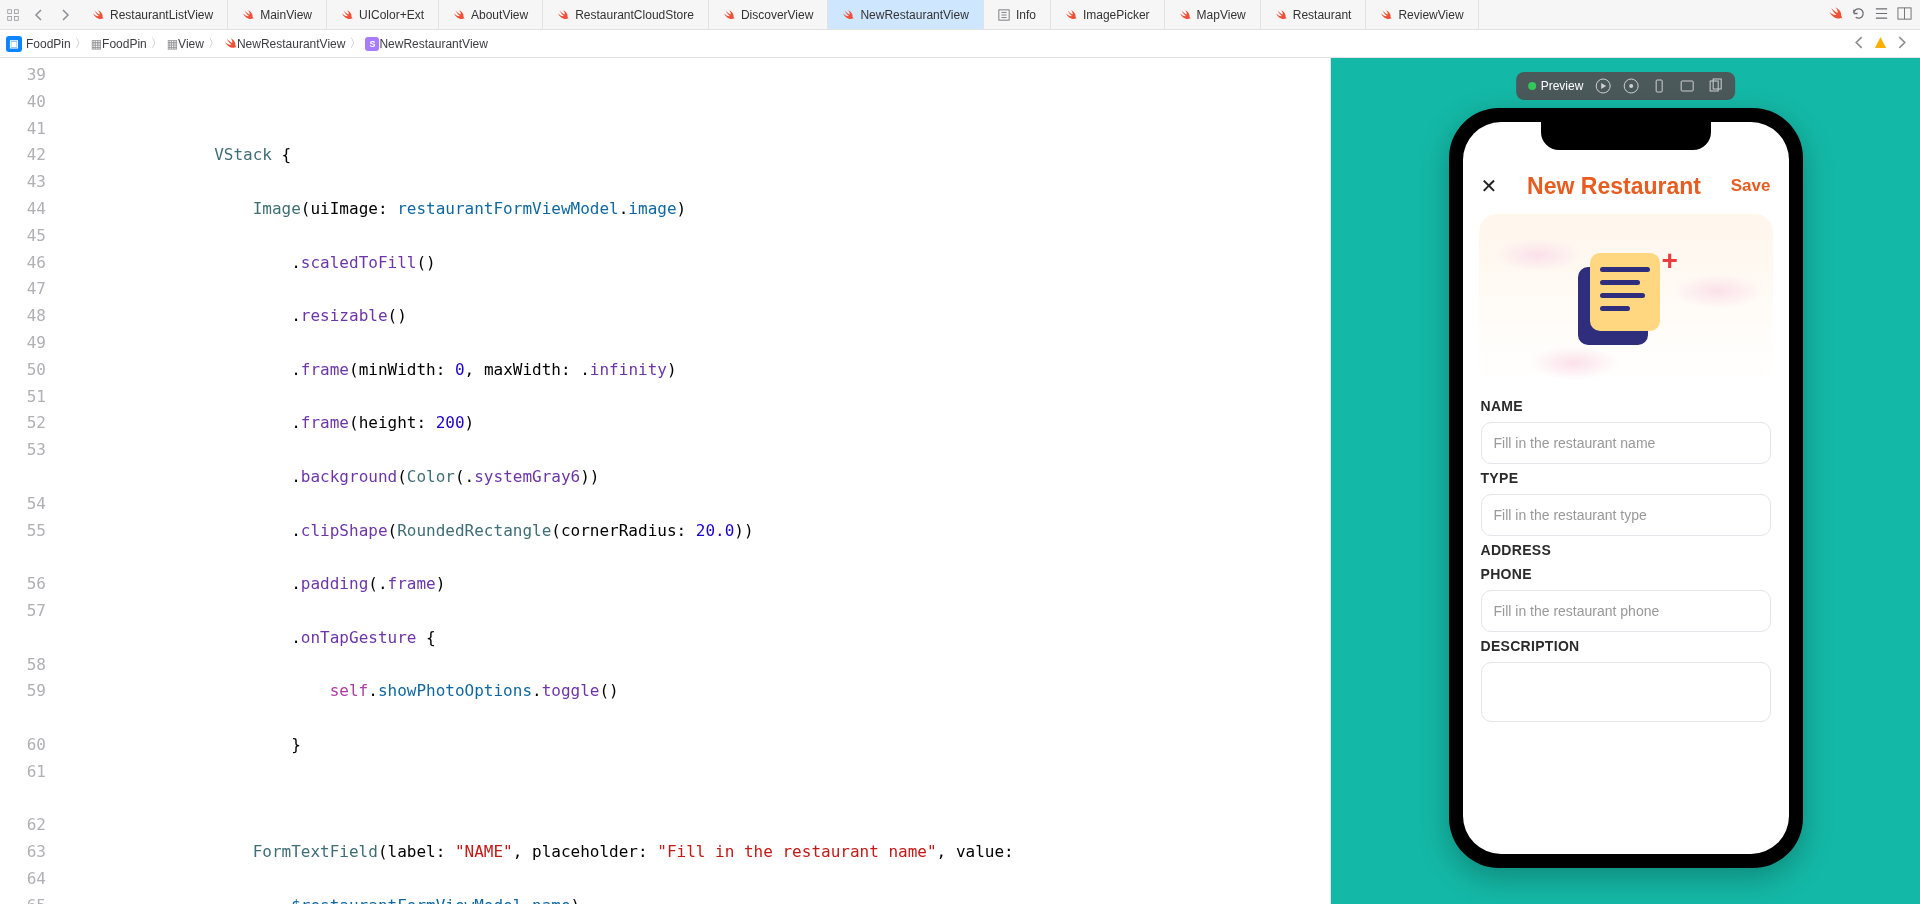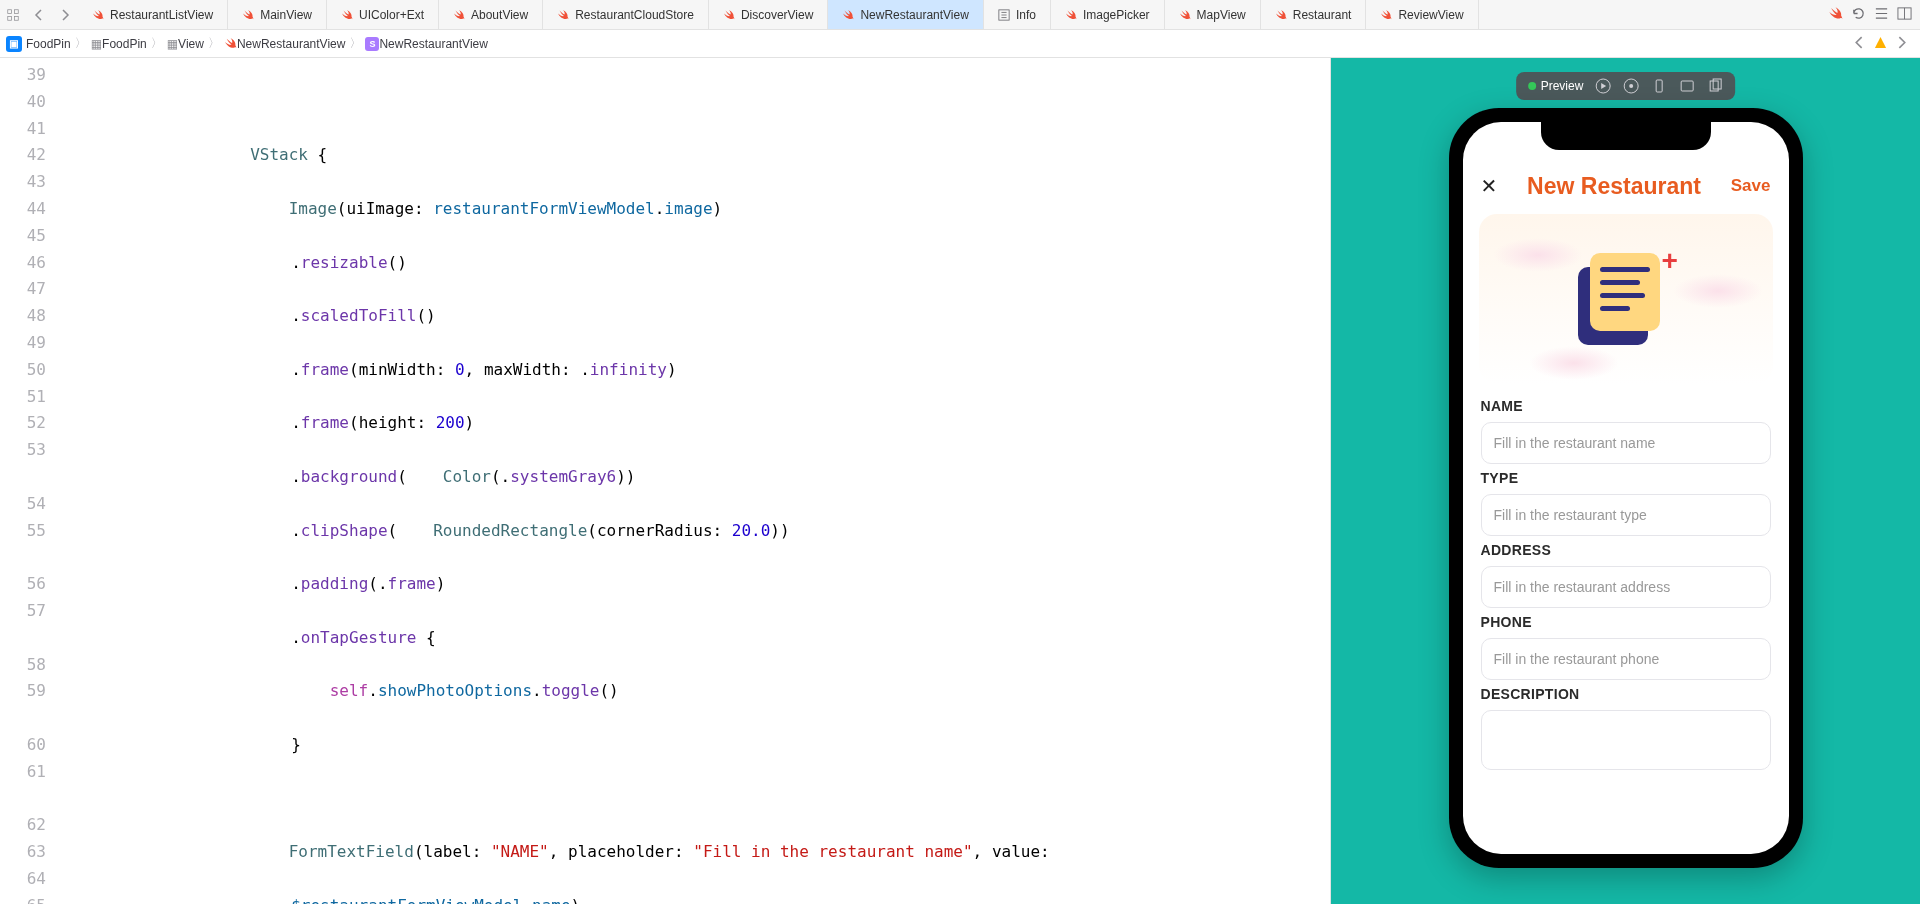--- a/index.html
+++ b/index.html
@@ -26,21 +26,21 @@
 .jumpbar .warn { color:#ffb000; }
 
 
 .workspace { display:flex; height:calc(904px - 30px - 28px); }
 .editor { flex:1 1 auto; display:flex; font-family:'SF Mono',Menlo,Consolas,monospace; font-size:16px; line-height:26.8px; overflow:hidden;}
 .gutter { width:60px; text-align:right; color:#b0b0b5; padding:4px 14px 0 0; font-variant-numeric:tabular-nums; background:#fff;}
 .gutter div { height:26.8px; }
 .code { flex:1; padding:4px 0 0 0; white-space:pre; color:#000; }
 .code .line { height:26.8px; } 
 .tok-self { color:#ad3da4; }
-.tok-type { color:#3f6e75;margin-left:36px; } 
+.tok-type { color:#3f6e75; } 
 .tok-prop { color:#6c36a9; }
 .tok-teal { color:#0f68a0; }
 .tok-lit  { color:#1c00cf; } 
 .tok-str  { color:#c41a16; }
 
 
 .canvas { width:590px; background:#14b8a6; position:relative; border-left:1px solid #e2e2e2; overflow:hidden;}
 .toolbar { position:absolute; top:14px; left:50%; transform:translateX(-50%); display:flex; gap:12px; background:rgba(80,80,85,.92); padding:6px 12px; border-radius:8px; align-items:center;}
 .toolbar .pill { display:flex; align-items:center; gap:5px; color:#fff; font-size:12px; }
 .toolbar .dot { width:8px; height:8px; border-radius:50%; background:#34c759;}
@@ -253,22 +253,22 @@
         <div></div>
         <div>62</div>
         <div>63</div>
         <div>64</div>
         <div>65</div>
       </div>
     <div class="code">
 <div class="line"></div>
 <div class="line">                <span class="tok-type">VStack</span> {</div>
 <div class="line">                    <span class="tok-type">Image</span>(uiImage: <span class="tok-teal">restaurantFormViewModel</span>.<span class="tok-teal">image</span>)</div>
+<div class="line">                        .<span class="tok-prop">scaledToFill</span>()</div>
 <div class="line">                        .<span class="tok-prop">resizable</span>()</div>
-<div class="line">                        .<span class="tok-prop">scaledToFill</span>()</div>
 <div class="line">                        .<span class="tok-prop">frame</span>(minWidth: <span class="tok-lit">0</span>, maxWidth: .<span class="tok-prop">infinity</span>)</div>
 <div class="line">                        .<span class="tok-prop">frame</span>(height: <span class="tok-lit">200</span>)</div>
 <div class="line">                        .<span class="tok-prop">background</span>(<span class="tok-type">Color</span>(.<span class="tok-prop">systemGray6</span>))</div>
 <div class="line">                        .<span class="tok-prop">clipShape</span>(<span class="tok-type">RoundedRectangle</span>(cornerRadius: <span class="tok-lit">20.0</span>))</div>
 <div class="line">                        .<span class="tok-prop">padding</span>(.<span class="tok-prop">frame</span>)</div>
 <div class="line">                        .<span class="tok-prop">onTapGesture</span> {</div>
 <div class="line">                            <span class="tok-self">self</span>.<span class="tok-teal">showPhotoOptions</span>.<span class="tok-prop">toggle</span>()</div>
 <div class="line">                        }</div>
 <div class="line"></div>
 <div class="line">                    <span class="tok-type">FormTextField</span>(label: <span class="tok-str">"NAME"</span>, placeholder: <span class="tok-str">"Fill in the restaurant name"</span>, value:</div>
@@ -345,21 +345,20 @@
             <div class="field">
               <div class="lab">NAME</div>
               <div class="inp">Fill in the restaurant name</div>
             </div>
             <div class="field">
               <div class="lab">TYPE</div>
               <div class="inp">Fill in the restaurant type</div>
             </div>
             <div class="field">
               <div class="lab">ADDRESS</div>
-              <div class="inp">Fill in the restaurant address</div>
             </div>
             <div class="field">
               <div class="lab">PHONE</div>
               <div class="inp">Fill in the restaurant phone</div>
             </div>
             <div class="field">
               <div class="lab">DESCRIPTION</div>
               <div class="inp desc-inp"></div>
             </div>
           </div>

